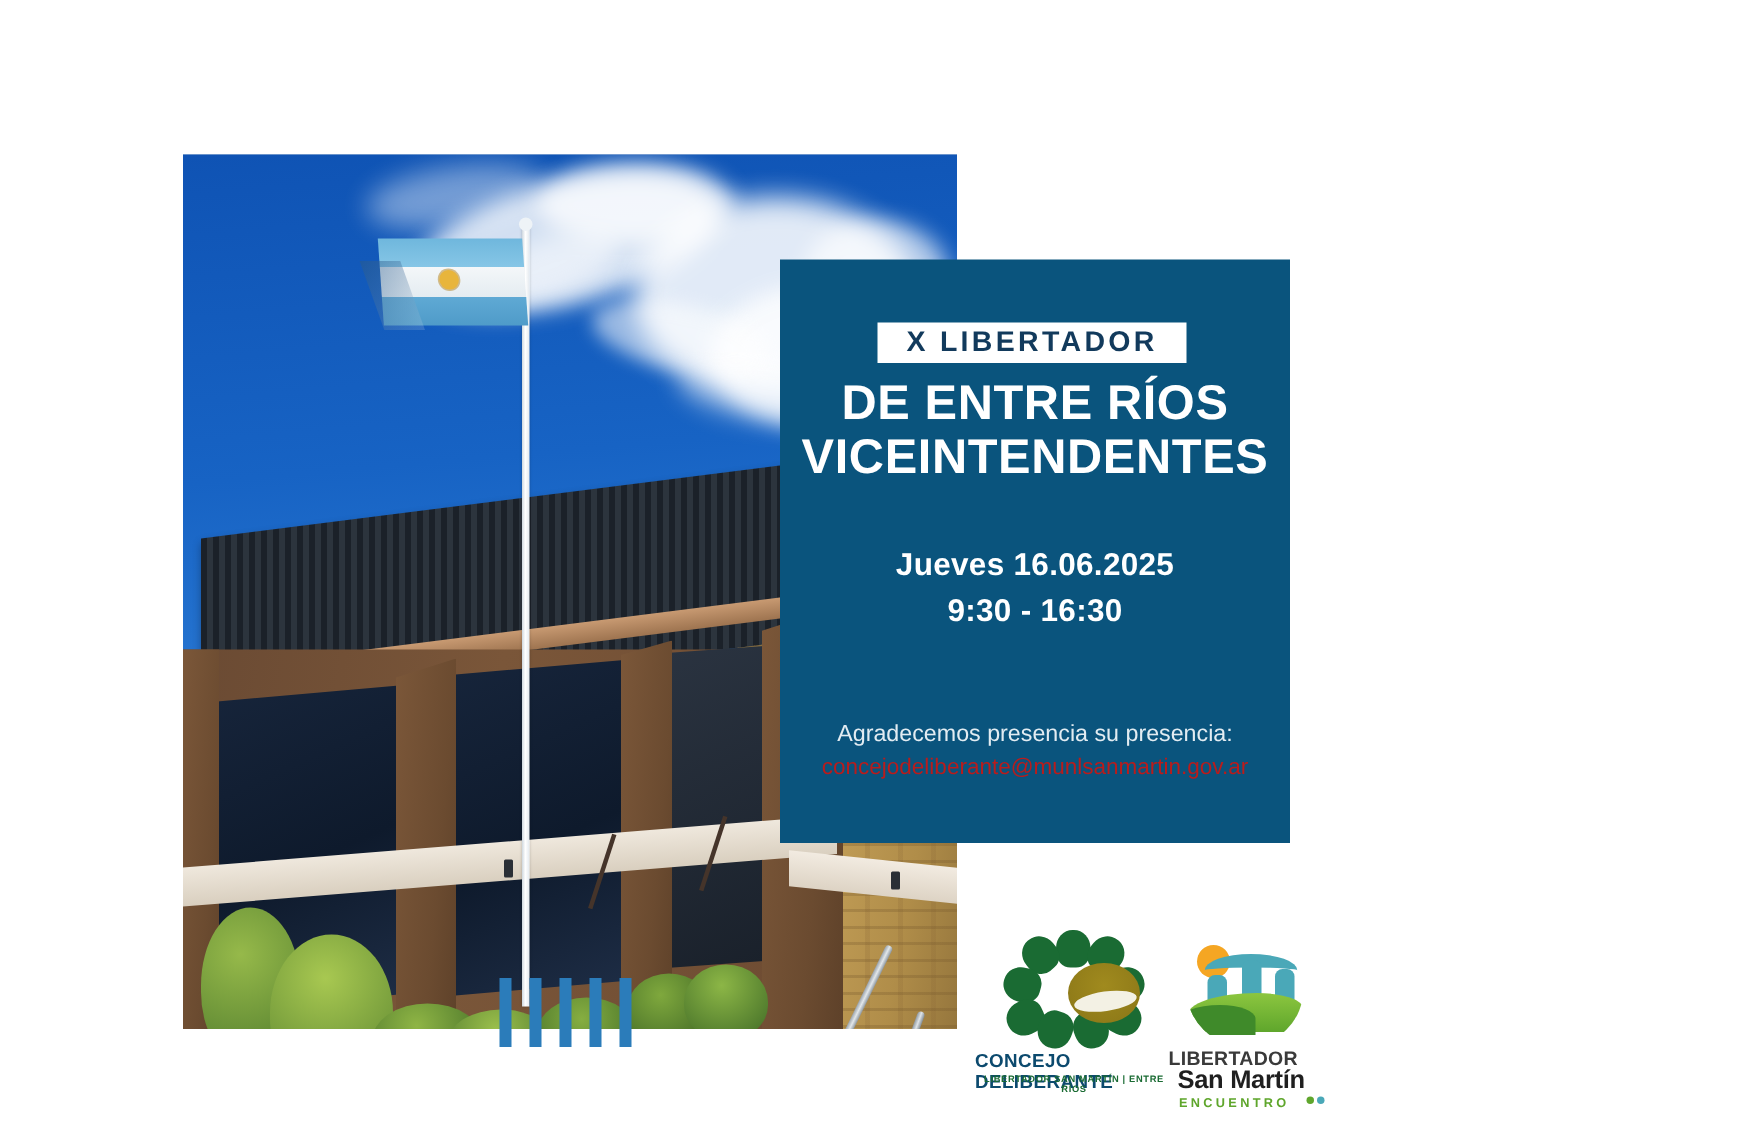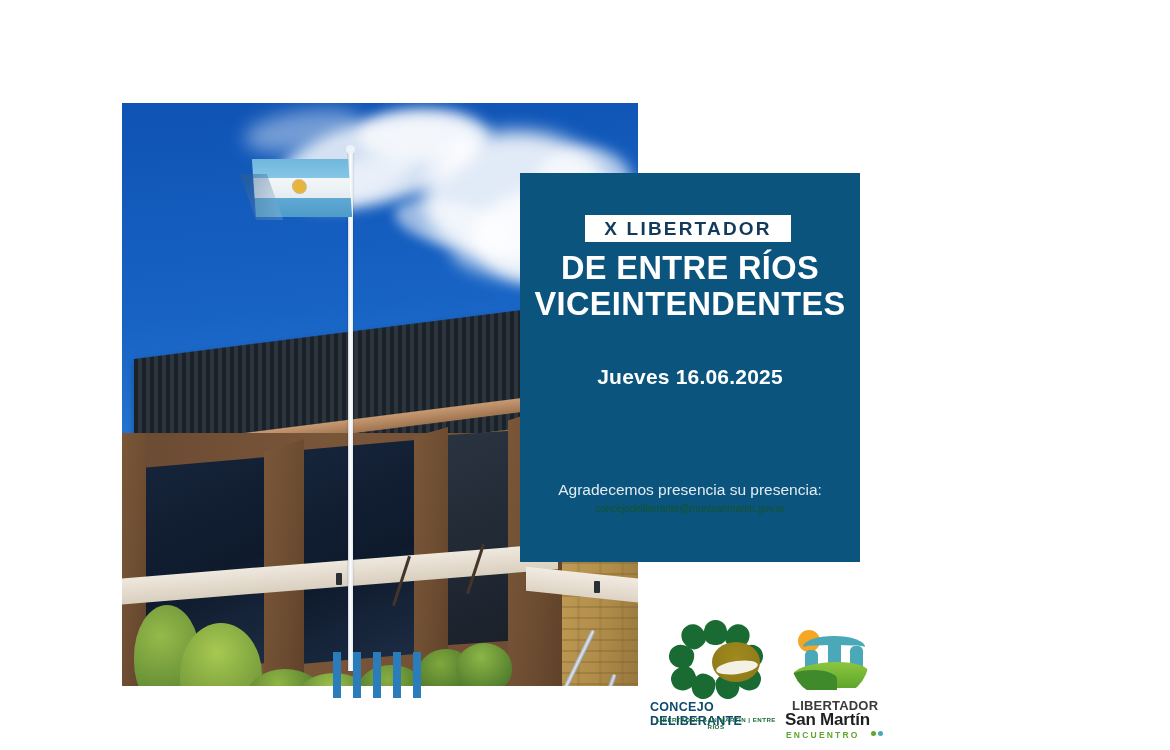--- a/index.html
+++ b/index.html
@@ -144,21 +144,21 @@
   }
   .meta{
     position:absolute;left:520px;top:362px;width:340px;text-align:center;
     color:#ffffff;font-weight:700;font-size:21px;line-height:1.47;
     letter-spacing:.2px;
   }
   .rsvp{
     position:absolute;left:520px;top:478px;width:340px;text-align:center;
     color:#e2ecf2;font-weight:400;font-size:15.5px;line-height:1.5;
   }
-  .rsvp .mail{font-size:10px;color:#14532d;}
+  .rsvp .mail{font-size:15px;color:#b91c1c;}
 
   
   .bars{position:absolute;left:333px;top:652px;width:90px;height:46px;}
   .bar{position:absolute;top:0;width:8px;height:46px;background:#2b7cba;}
 
   
   .logos{position:absolute;left:650px;top:618px;width:240px;height:118px;}
   .logo-cd{position:absolute;left:0;top:0;width:132px;height:118px;}
   .petals{position:absolute;left:20px;top:2px;width:92px;height:78px;}
   .petal{
@@ -195,21 +195,21 @@
     border-top:9px solid #4aa8b8;border-radius:50% 50% 0 0;box-sizing:border-box;
   }
   .hill{
     position:absolute;left:0;bottom:10px;width:78px;height:26px;
     background:linear-gradient(180deg,#8cc63f,#5fa62c);border-radius:60% 40% 0 0;
   }
   .hill2{
     position:absolute;left:-6px;bottom:8px;width:52px;height:20px;
     background:#3f8a2a;border-radius:60% 50% 0 0;
   }
-  .lsm-l1{position:absolute;left:17px;top:78px;color:#3a3a3a;font-size:13px;font-weight:600;letter-spacing:.2px;}
+  .lsm-l1{position:absolute;left:4px;top:78px;color:#3a3a3a;font-size:13px;font-weight:600;letter-spacing:.2px;}
   .lsm-l2{position:absolute;left:10px;top:90px;color:#1f1f1f;font-size:17px;font-weight:800;letter-spacing:-.2px;}
   .lsm-l3{position:absolute;left:11px;top:110px;color:#5fa62c;font-size:8.5px;font-weight:800;letter-spacing:2.2px;}
   .lsm-dots{position:absolute;left:96px;top:110px;width:16px;height:8px;}
   .dot{position:absolute;top:1px;width:5px;height:5px;border-radius:50%;}
   .fade{
     position:absolute;left:112px;top:60px;width:22px;height:70px;
     background:linear-gradient(90deg,rgba(255,255,255,0),#ffffff 72%);
   }
 </style>
 </head>
@@ -277,20 +277,21 @@
     <span>X LIBERTADOR</span>
   </div>
 
   <div class="title">
     <div>DE ENTRE RÍOS</div>
     <div>VICEINTENDENTES</div>
   </div>
 
   <div class="meta">
     <div>Jueves 16.06.2025</div>
+    <div>9:30 - 16:30</div>
   </div>
 
   <div class="rsvp">
     <div>Agradecemos presencia su presencia:</div>
     <div class="mail">concejodeliberante@munlsanmartin.gov.ar</div>
   </div>
 
   <div class="bars">
     <div class="bar" style="left:0px"></div>
     <div class="bar" style="left:20px"></div>

